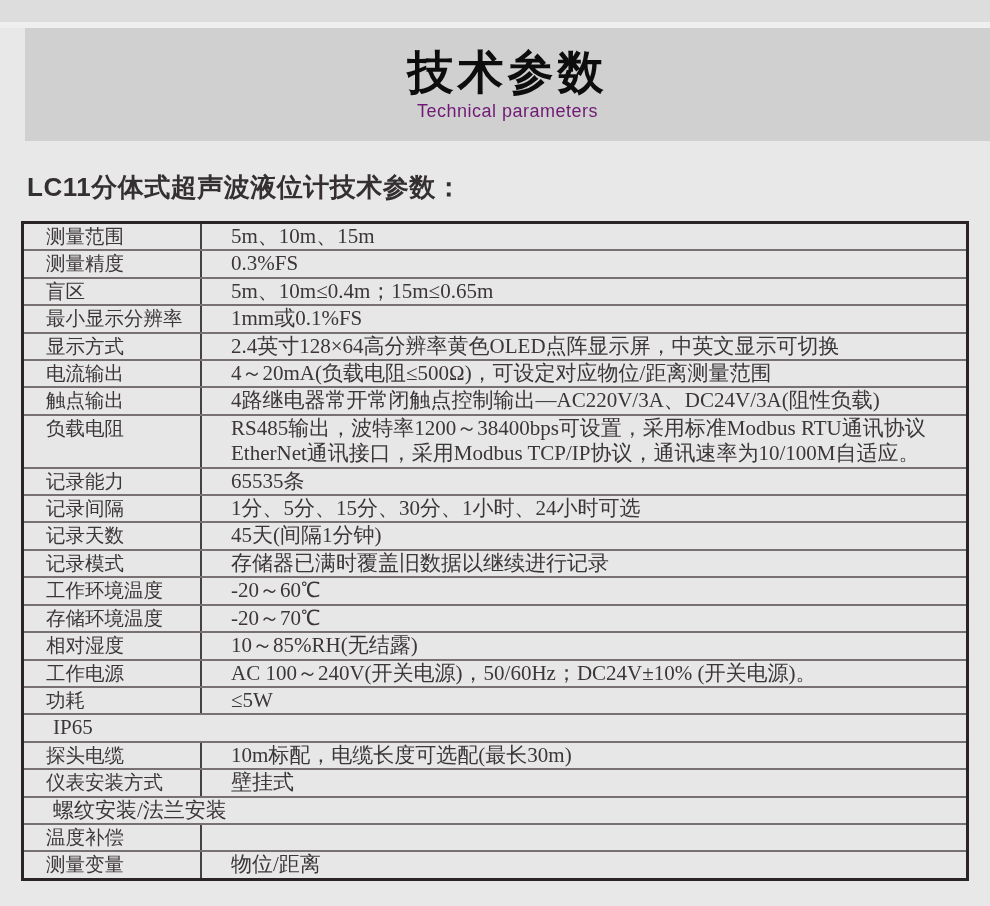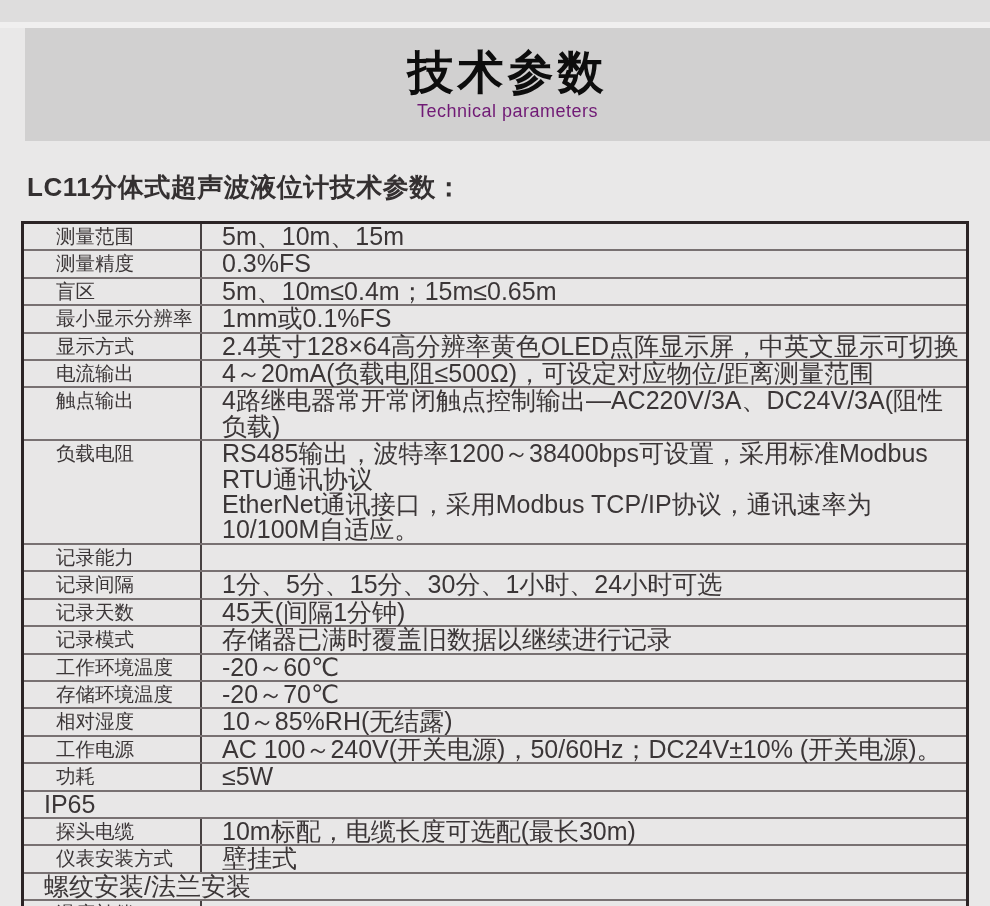--- a/index.html
+++ b/index.html
@@ -33,31 +33,32 @@
     margin: 19px 0 0 21px;
     width: 948px;
     border: 3px solid #2b2425;
     background: #e8e7e7;
   }
   .spec-row { display: flex; }
   .spec-row + .spec-row { border-top: 2px solid #787172; }
   .cell-label {
     width: 178px; flex: 0 0 178px;
     border-right: 2px solid #474142;
-    padding-left: 32px;
+    padding-left: 22px;
     font-size: 19.5px; line-height: 25.4px;
     color: #3b3637; font-weight: 500;
     white-space: nowrap; overflow: hidden;
   }
   .cell-value {
     flex: 1;
-    padding-left: 20px;
-    font-size: 25px; line-height: 25.4px;
+    padding-left: 29px;
+    font-size: 21px; line-height: 25.4px;
     color: #3b3637; font-weight: 500;
     white-space: pre-line;
+    font-family: Liberation Serif, serif;
   }
 </style>
 </head>
 <body>
 
 <div class="top-strip"></div>
 <div class="top-line"></div>
 
 <div class="title-band">
   <div class="main-title">技术参数</div>
@@ -95,20 +96,21 @@
     <div class="cell-label">触点输出</div>
     <div class="cell-value">4路继电器常开常闭触点控制输出—AC220V/3A、DC24V/3A(阻性负载)</div>
   </div>
   <div class="spec-row">
     <div class="cell-label">负载电阻</div>
     <div class="cell-value">RS485输出，波特率1200～38400bps可设置，采用标准Modbus RTU通讯协议
 EtherNet通讯接口，采用Modbus TCP/IP协议，通讯速率为10/100M自适应。</div>
   </div>
   <div class="spec-row">
     <div class="cell-label">记录能力</div>
+    <div class="cell-value">65535条</div>
   </div>
   <div class="spec-row">
     <div class="cell-label">记录间隔</div>
     <div class="cell-value">1分、5分、15分、30分、1小时、24小时可选</div>
   </div>
   <div class="spec-row">
     <div class="cell-label">记录天数</div>
     <div class="cell-value">45天(间隔1分钟)</div>
   </div>
   <div class="spec-row">

